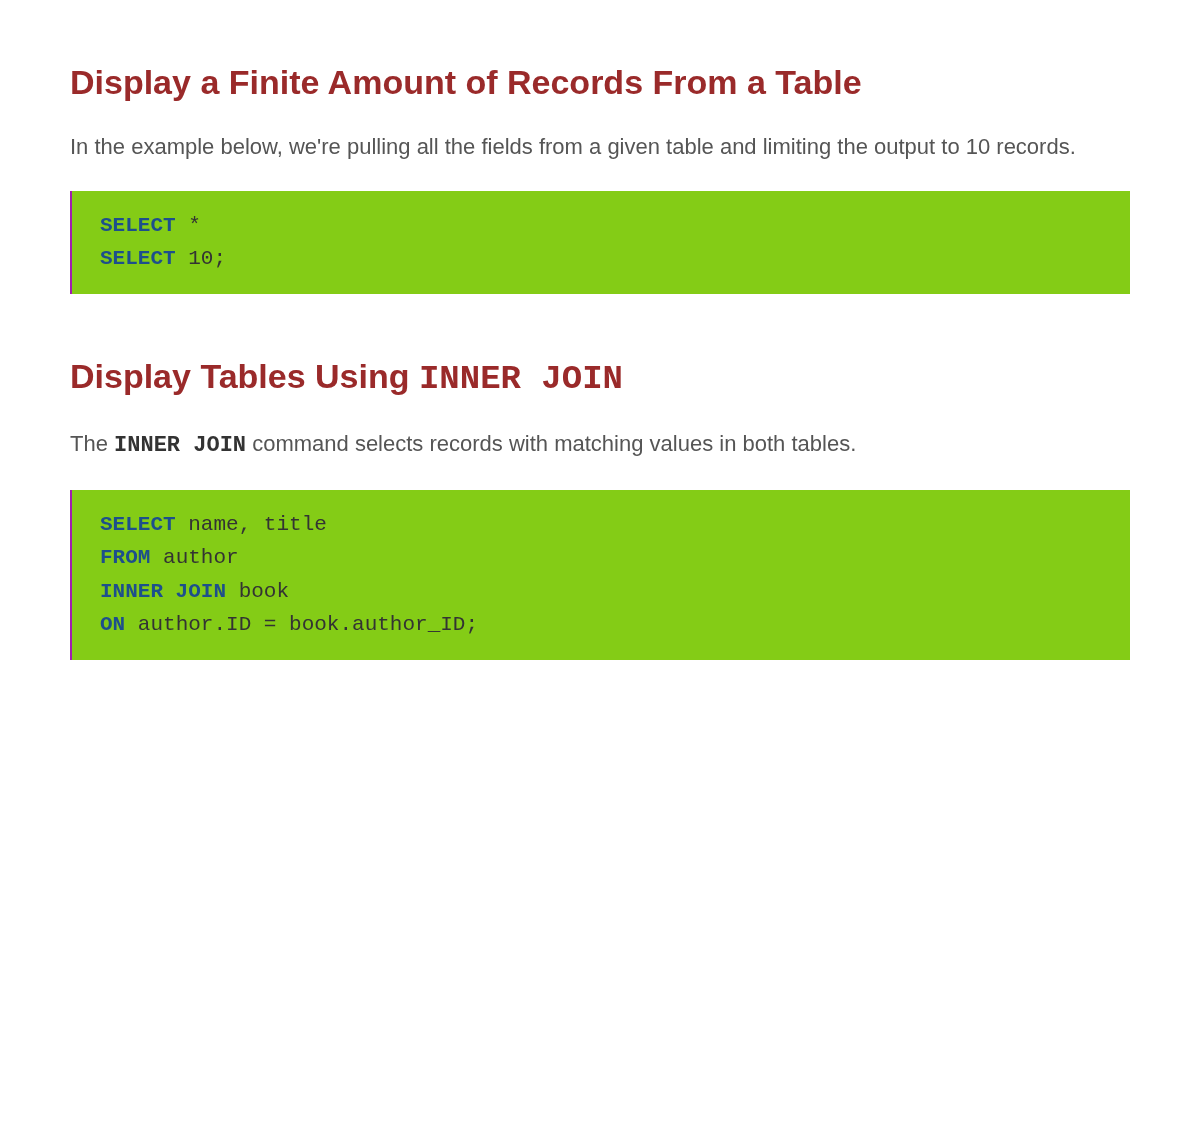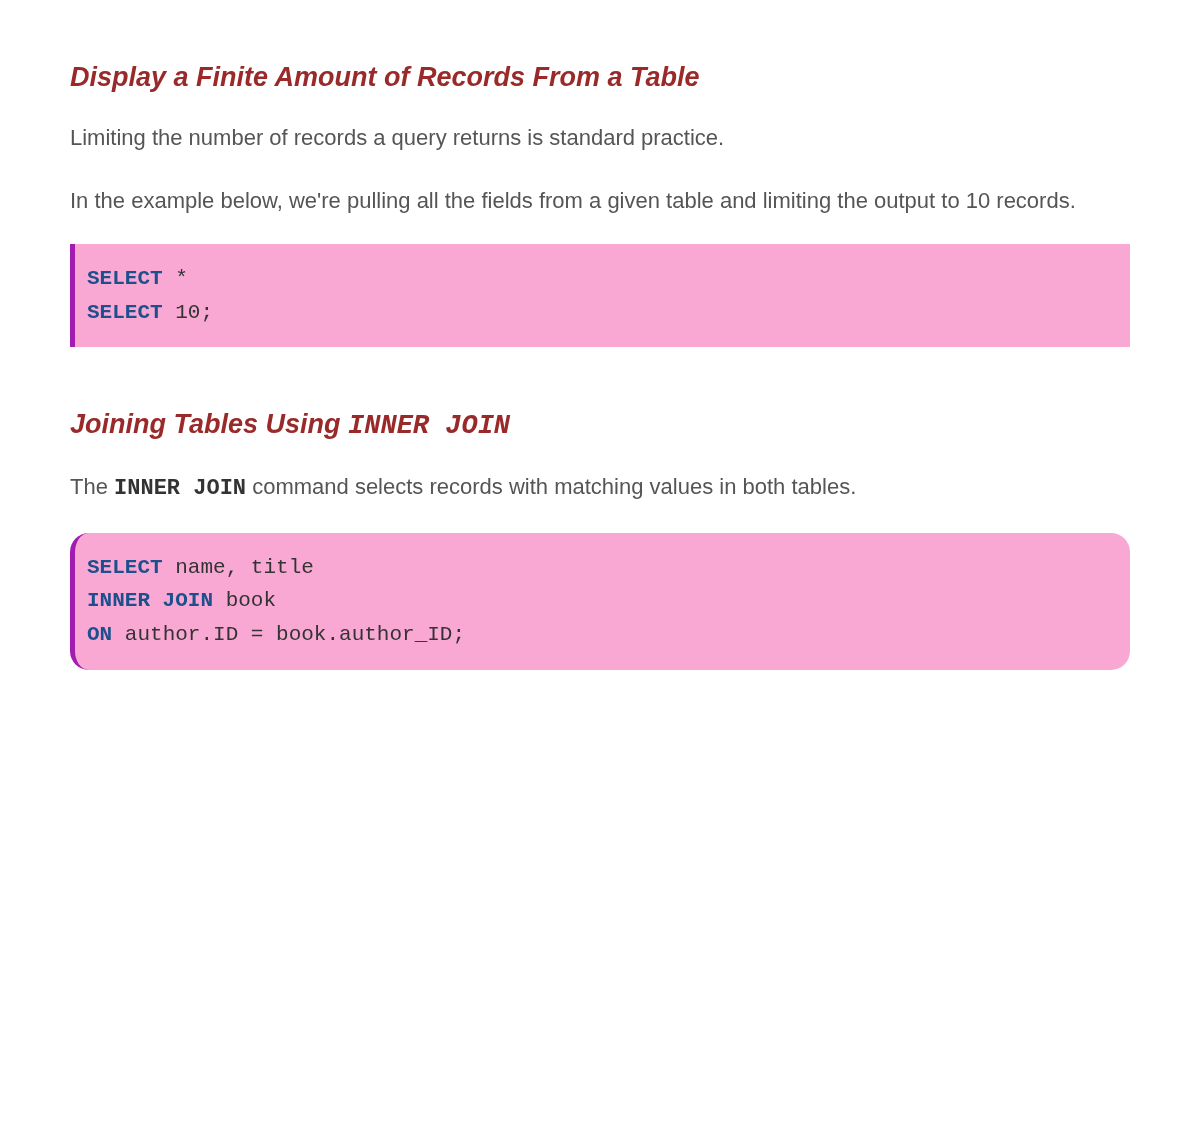--- a/index.html
+++ b/index.html
@@ -9,81 +9,79 @@
     }
     body {
       font-family: -apple-system, BlinkMacSystemFont, 'Segoe UI', 'Helvetica Neue', Arial, sans-serif;
       background: #ffffff;
       padding: 60px 70px;
       width: 1200px;
       color: #4a4a4a;
       line-height: 1.6;
     }
     h2 {
-      font-size: 27px;
+      font-size: 34px;
       font-weight: 700;
       color: #9a2a2a;
       margin-bottom: 24px;
       line-height: 1.3;
-      font-style: italic;
     }
     h2 .mono {
       font-family: 'SFMono-Regular', Consolas, 'Liberation Mono', Menlo, Courier, monospace;
       font-weight: 700;
     }
     p {
       font-size: 22px;
       color: #555555;
       margin-bottom: 24px;
       line-height: 1.75;
     }
     p .mono-bold {
       font-family: 'SFMono-Regular', Consolas, 'Liberation Mono', Menlo, Courier, monospace;
       font-weight: 700;
       color: #333333;
     }
     .code-block {
-      background: #f9a8d4;
-      border-left: 5px solid #a21caf;
-      padding: 18px 12px;
+      background: #84cc16;
+      border-left: 2px solid #a21caf;
+      padding: 18px 28px;
       margin-bottom: 60px;
       font-family: 'SFMono-Regular', Consolas, 'Liberation Mono', Menlo, Courier, monospace;
       font-size: 21px;
       line-height: 1.6;
       color: #333333;
     }
     .code-block .kw {
       color: #1d4f8c;
       font-weight: 700;
     }
     .code-block .txt {
       color: #333333;
     }
     .section {
       margin-bottom: 20px;
     }
     .section:last-child .code-block {
       margin-bottom: 0;
-      border-radius: 19px;
     }
   </style>
 </head>
 <body>
 
 <div class="section">
   <h2>Display a Finite Amount of Records From a Table</h2>
-  <p>Limiting the number of records a query returns is standard practice.</p>
   <p>In the example below, we're pulling all the fields from a given table and limiting the output to 10 records.</p>
   <div class="code-block">
     <div><span class="kw">SELECT</span><span class="txt"> *</span></div>
     <div><span class="kw">SELECT</span><span class="txt"> 10;</span></div>
   </div>
 </div>
 
 <div class="section">
-  <h2><span>Joining Tables Using </span><span class="mono">INNER JOIN</span></h2>
+  <h2><span>Display Tables Using </span><span class="mono">INNER JOIN</span></h2>
   <p><span>The </span><span class="mono-bold">INNER JOIN</span><span> command selects records with matching values in both tables.</span></p>
   <div class="code-block">
     <div><span class="kw">SELECT</span><span class="txt"> name, title</span></div>
+    <div><span class="kw">FROM</span><span class="txt"> author</span></div>
     <div><span class="kw">INNER JOIN</span><span class="txt"> book</span></div>
     <div><span class="kw">ON</span><span class="txt"> author.ID = book.author_ID;</span></div>
   </div>
 </div>
 
 </body></html>

